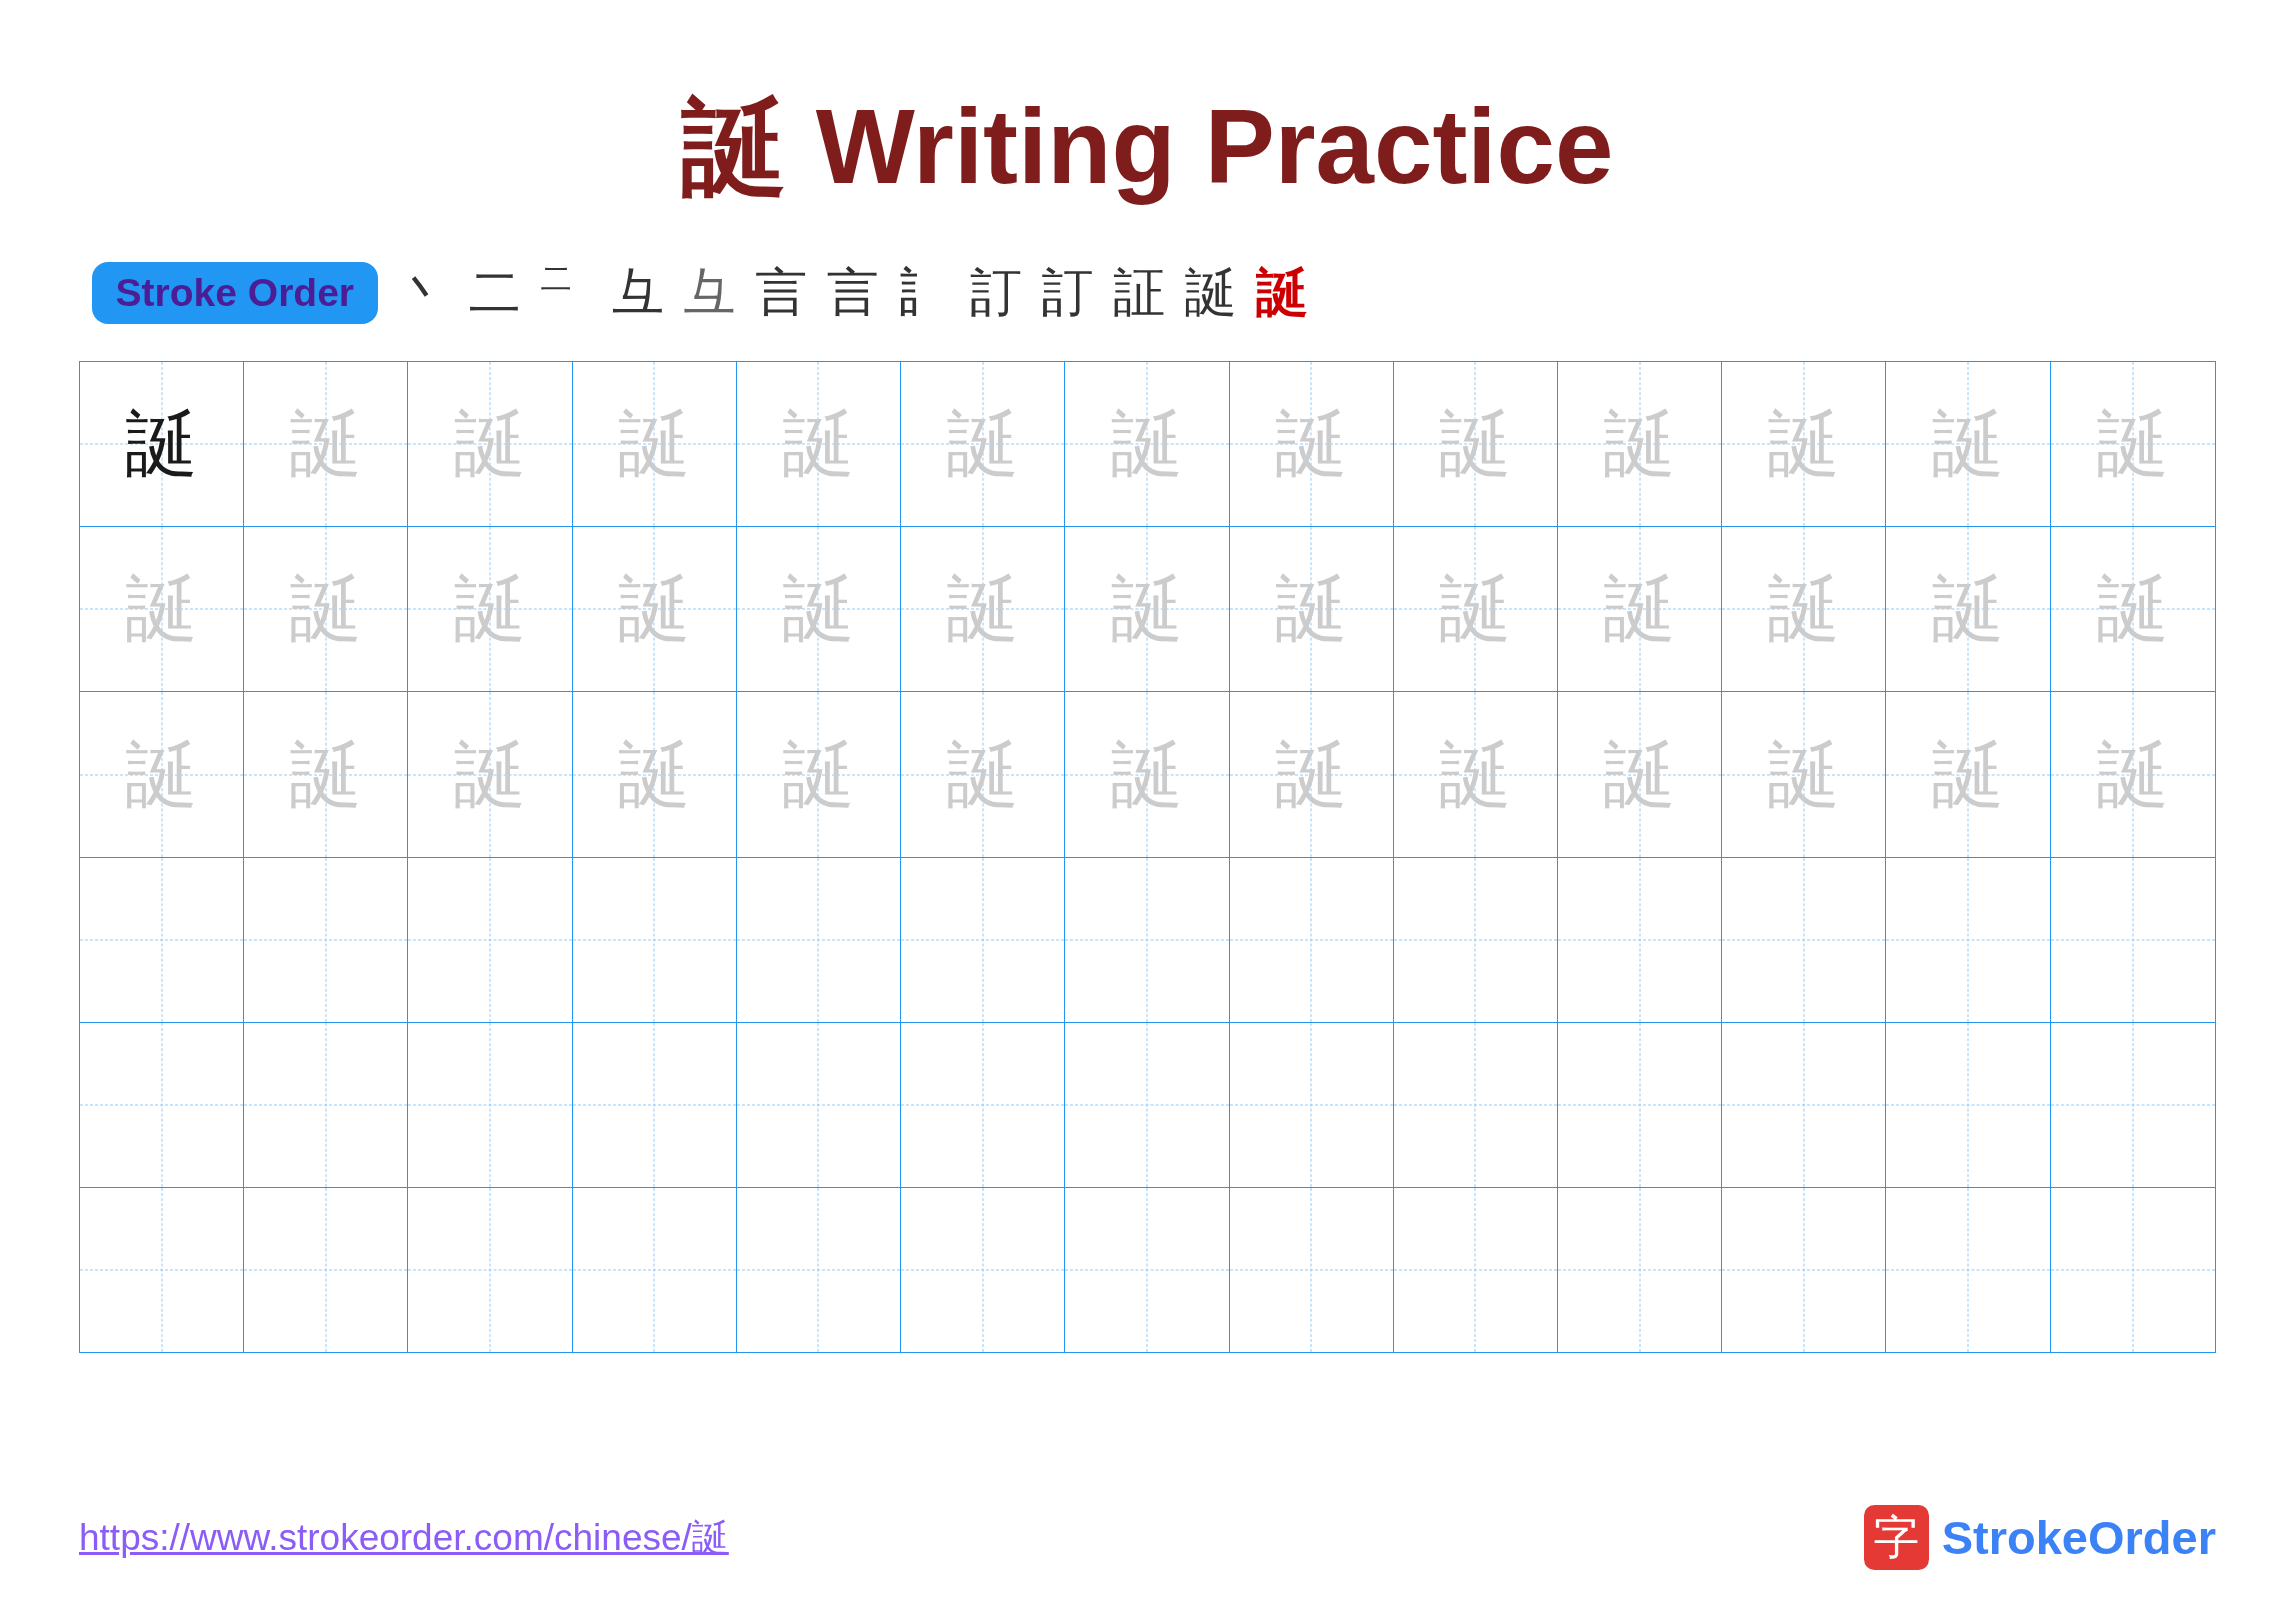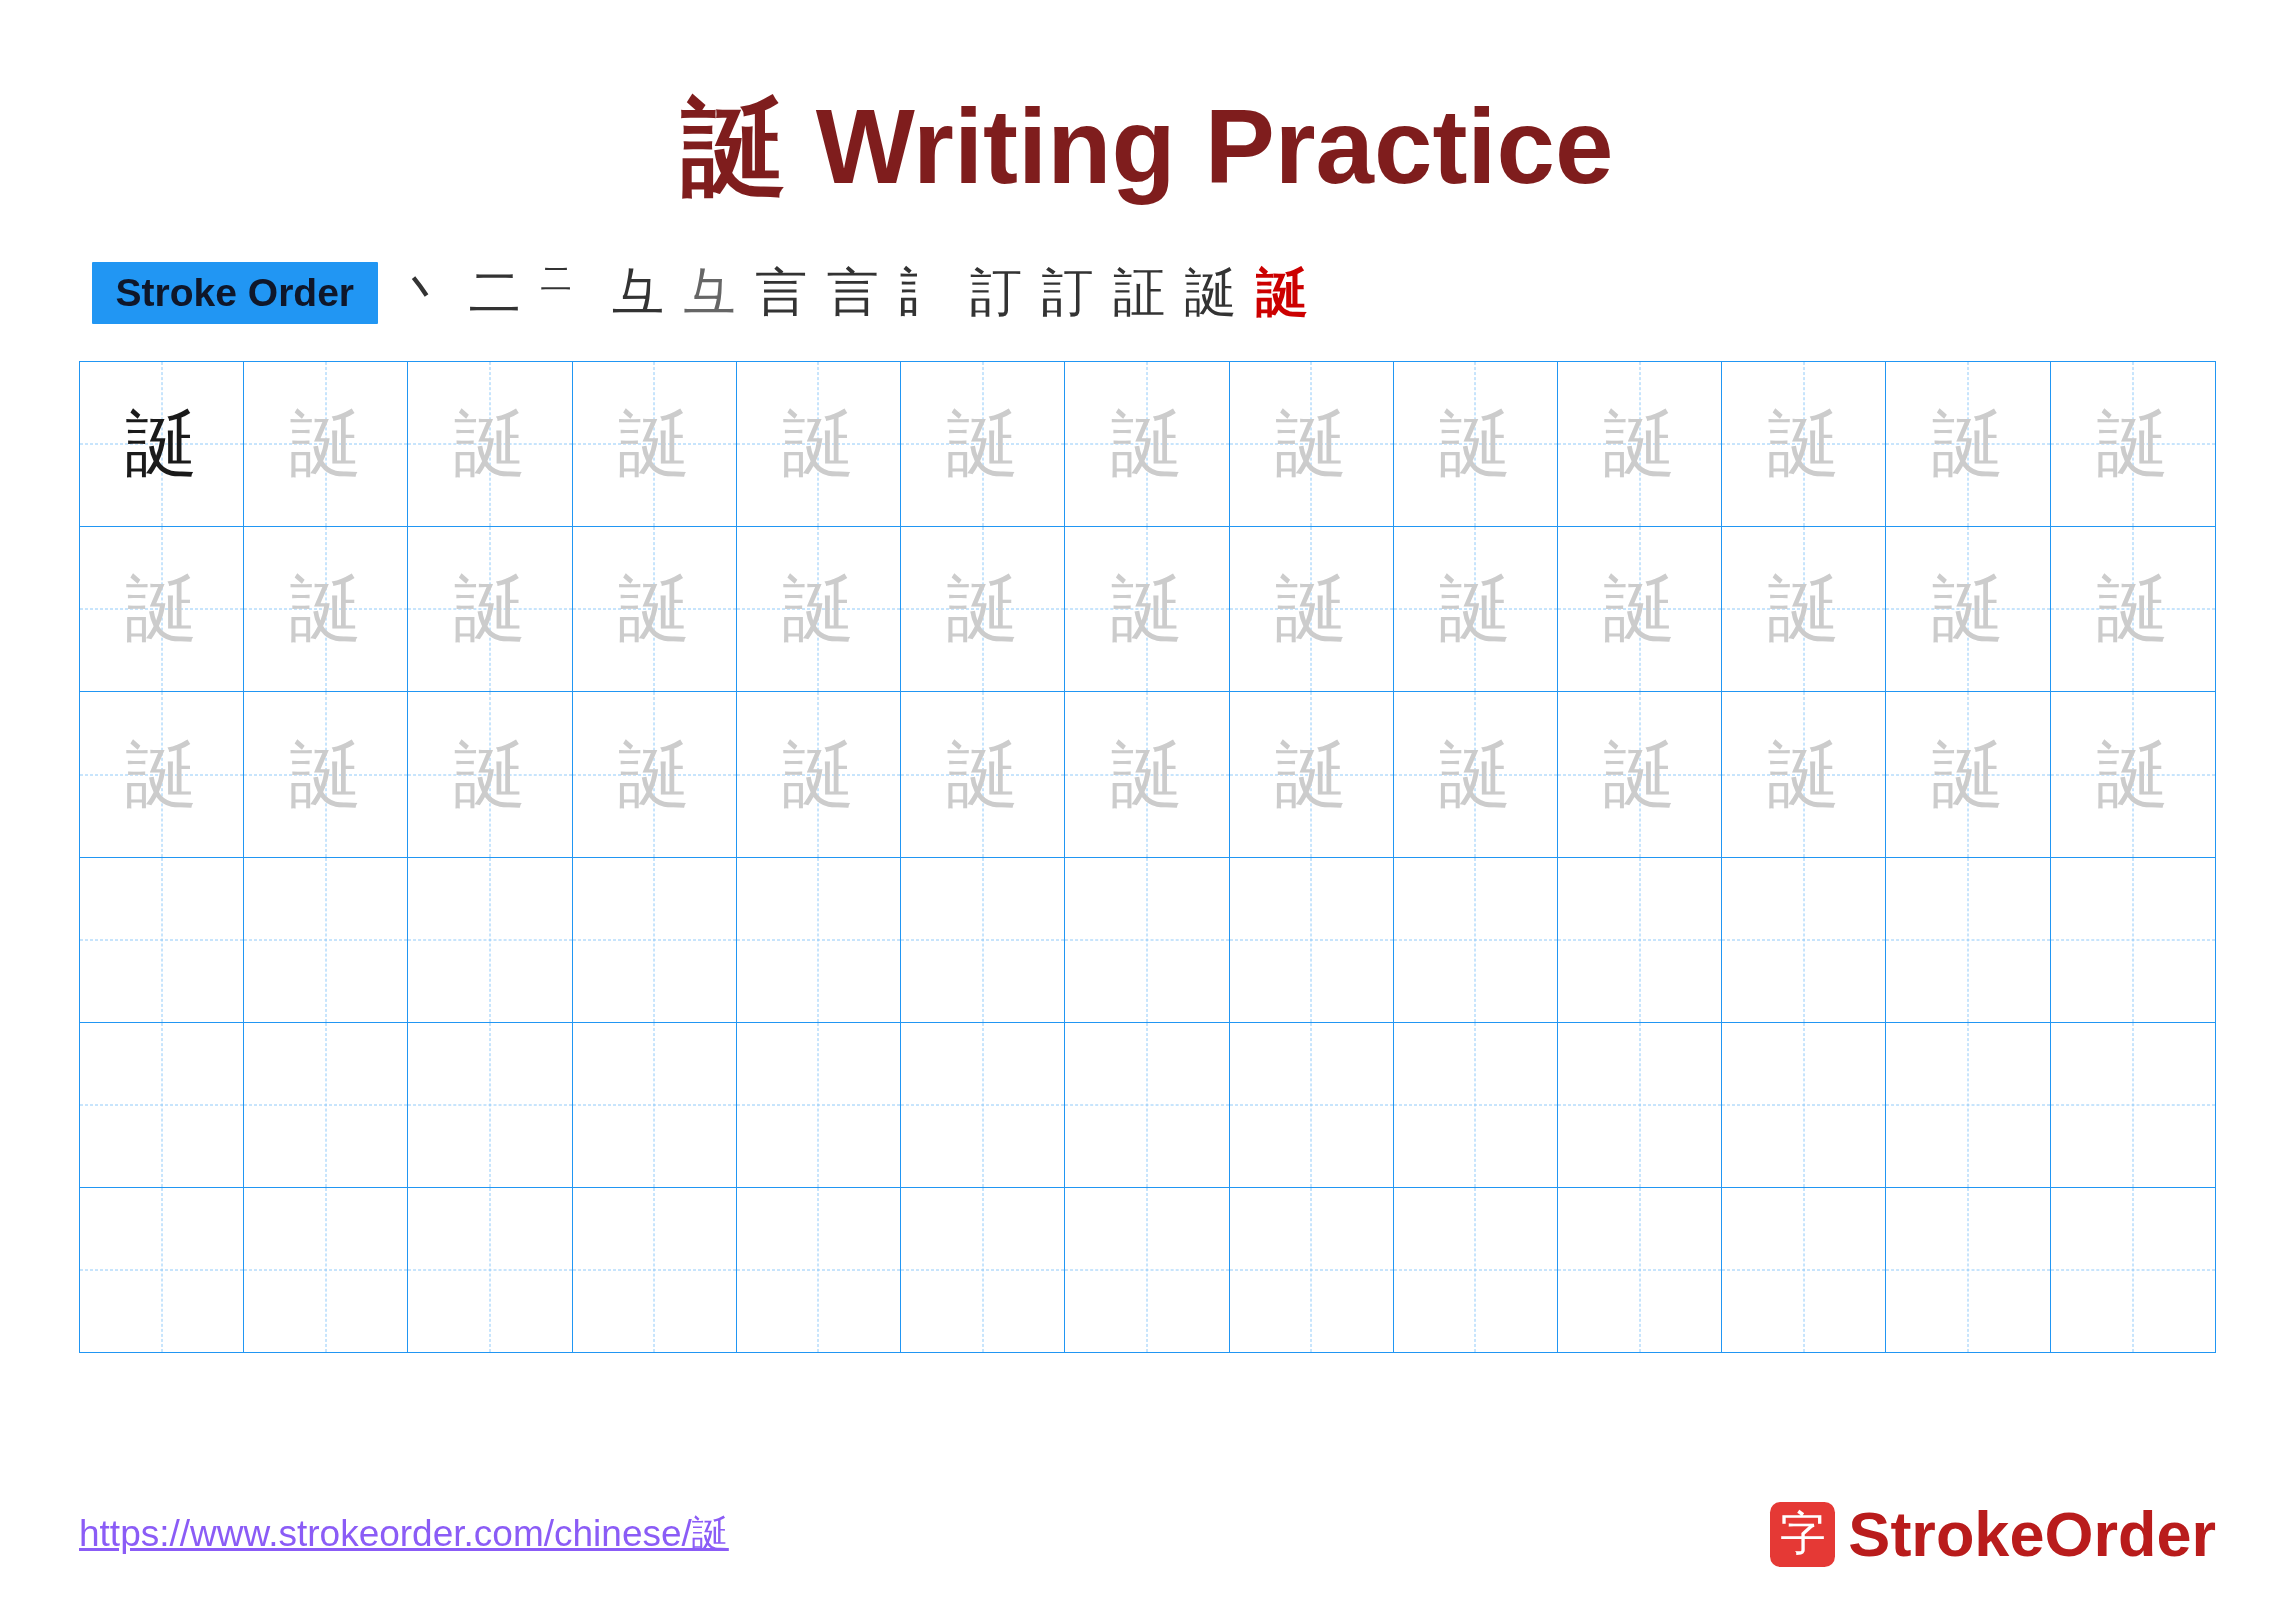--- a/index.html
+++ b/index.html
@@ -37,26 +37,26 @@
     .stroke-order-row {
       display: flex;
       align-items: center;
       gap: 19.6px;
       margin-bottom: 33px;
       padding-left: 13px;
     }
 
     .stroke-order-badge {
       background: #2196F3;
-      color: #0f172a;
+      color: #4c1d95;
       font-size: 39px;
       font-family: sans-serif;
       font-weight: bold;
       padding: 9.2px 23.6px;
-      border-radius: 1px;
+      border-radius: 16px;
       white-space: nowrap;
     }
 
     .stroke-step {
       font-size: 52px;
       color: #333;
       font-family: serif;
     }
     .stroke-step.last-step {
       color: #cc0000;
@@ -156,23 +156,23 @@
       background: #e53935;
       border-radius: 10.5px;
       display: flex;
       align-items: center;
       justify-content: center;
       font-size: 46px;
       color: white;
     }
 
     .logo-text {
-      font-size: 63px;
+      font-size: 47px;
       font-weight: bold;
-      color: #b91c1c;
+      color: #3b82f6;
       font-family: sans-serif;
     }
   </style>
 </head>
 <body>
 
 <div class="page">
 
   <div class="title-area">
     <span class="title-text">誕 Writing Practice</span>

